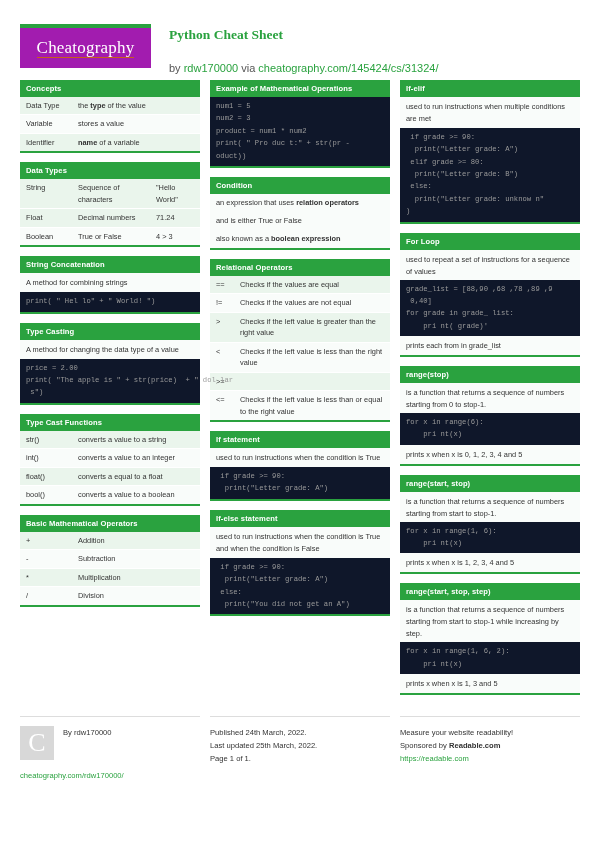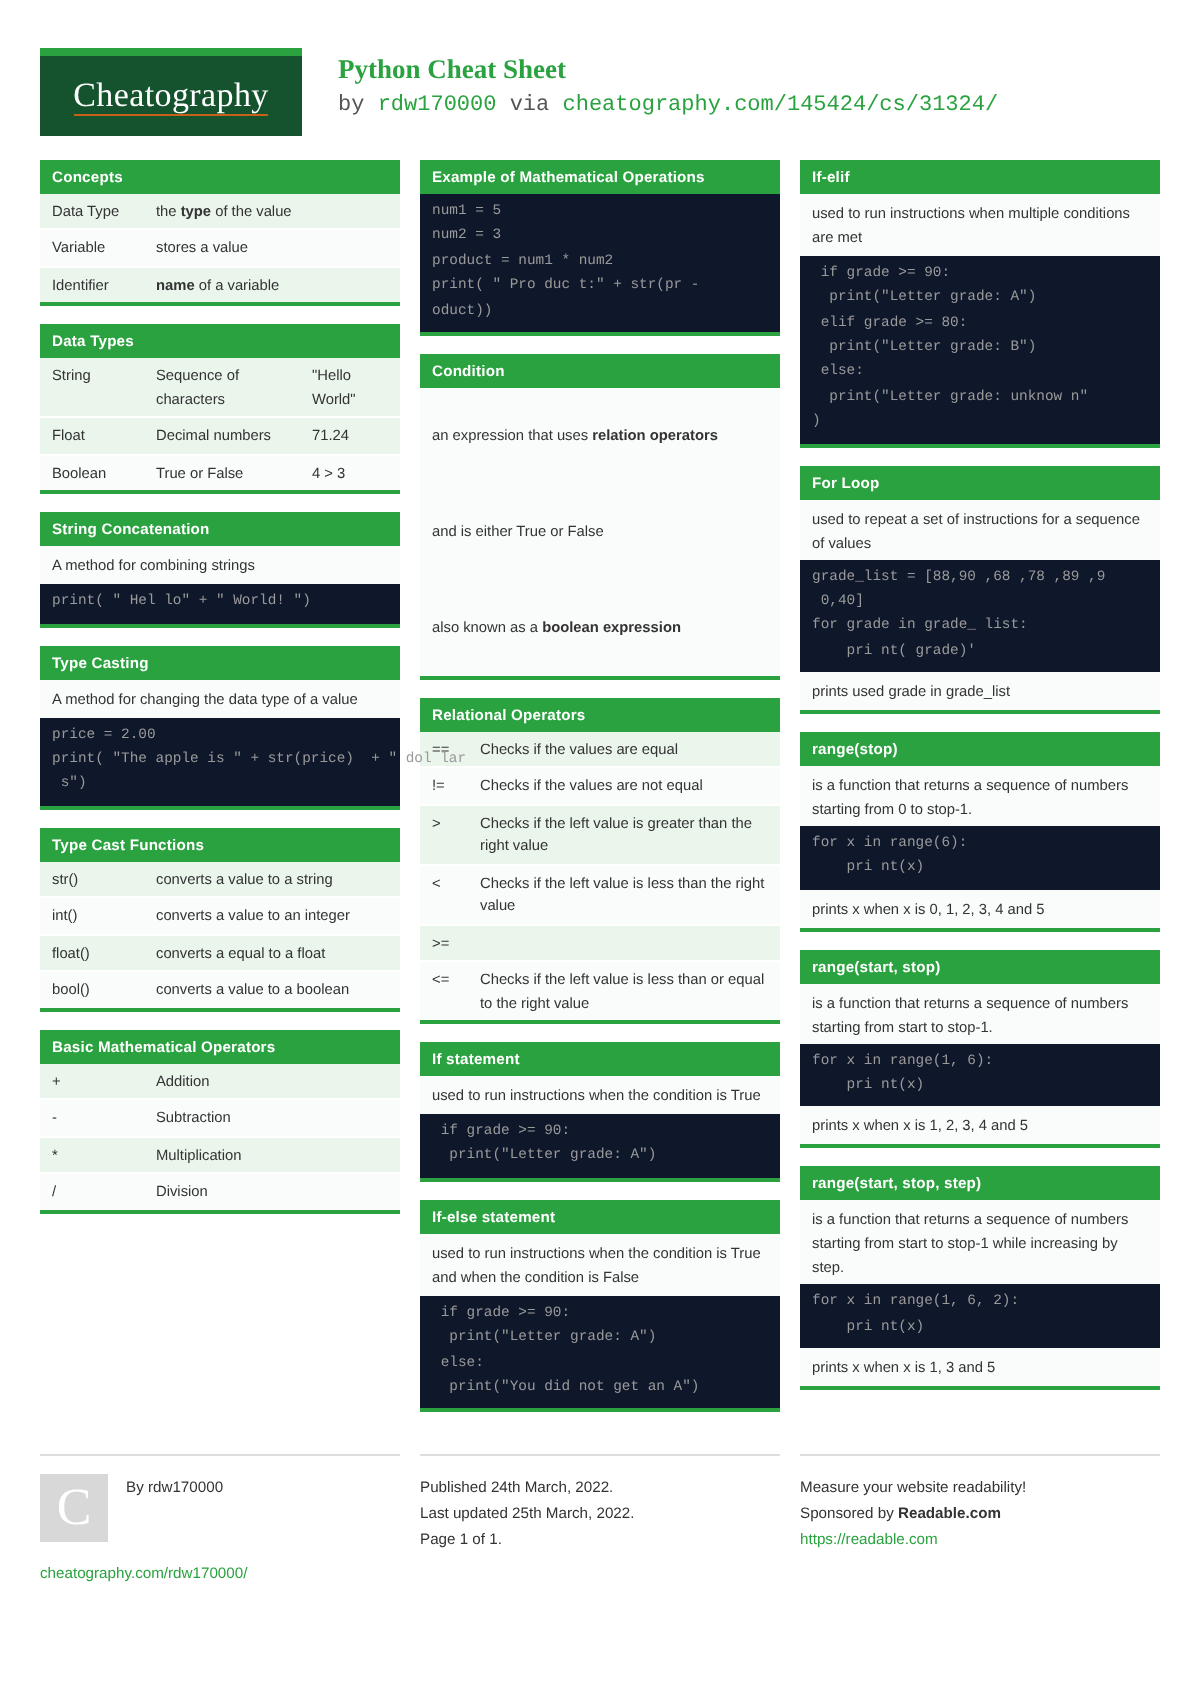--- a/index.html
+++ b/index.html
@@ -10,39 +10,39 @@
     font-family:"Liberation Sans", sans-serif;
     color:#333;
     overflow:hidden;
     position:relative;
   }
   .page { position:relative; width:600px; height:849px; padding:0 20px; }
 
   
   .header { display:flex; align-items:flex-start; padding-top:24px; height:70px; }
   .logo-box {
-    width:131px; height:44px; background:#14532d;
+    width:131px; height:44px; background:#a21caf;
     border-top:4px solid #2aa23f;
     display:flex; align-items:center; justify-content:center;
     flex:0 0 131px;
   }
   .logo-text {
     font-family:"Liberation Serif", serif;
     font-size:17px; color:#ffffff; letter-spacing:0.2px;
     border-bottom:1.5px solid #c8601a;
     line-height:1.15;
   }
   .title-block { margin-left:18px; padding-top:2px; }
   .sheet-title {
     font-family:"Liberation Serif", serif;
     font-size:13.5px; color:#2aa23f; font-weight:bold; line-height:1.35;
   }
   .sheet-byline {
-    font-family:Liberation Mono, monospace;
-    font-size:11px; color:#555; line-height:1.5; margin-top:1px;
+    font-family:Liberation Sans, sans-serif;
+    font-size:11px; color:#555; line-height:1.5; margin-top:16px;
   }
   .sheet-byline a { color:#2aa23f; text-decoration:none; }
   .sheet-byline .author { color:#2aa23f; }
 
   
   .columns { display:flex; gap:10px; margin-top:10px; align-items:flex-start; }
   .col { width:180px; flex:0 0 180px; }
 
   
   .card { margin-bottom:9px; border-bottom:2px solid #2aa23f; background:#f4faf5; }
@@ -61,21 +61,21 @@
   .row.plain { background:#f9fcfa; }
   .cell { padding:3px 6px; }
   .c-key { width:52px; flex:0 0 52px; color:#333; }
   .c-val { flex:1 1 auto; color:#333; }
   .c-mid { width:78px; flex:0 0 78px; }
   .c-end { width:40px; flex:0 0 40px; }
   .c-opw { width:24px; flex:0 0 24px; }
   .c-desc { flex:1 1 auto; }
 
   
-  .text-line { font-size:7.4px; line-height:1.62; padding:18px 6px; background:#f9fcfa; color:#333; }
+  .text-line { font-size:7.4px; line-height:1.62; padding:3px 6px; background:#f9fcfa; color:#333; }
   .text-block { padding:4px 6px 3px 6px; background:#f9fcfa; font-size:7.4px; line-height:1.62; }
   .text-block.tight { padding-bottom:2px; }
   b { font-weight:bold; }
 
   
   .code {
     font-family:Liberation Mono, monospace;
     font-size:7.2px; line-height:1.72;
     color:#9a9a9a; background:#0f172a;
     padding:3px 6px 4px 6px;
@@ -295,21 +295,21 @@
           </div>
         </div>
         <div class="card">
           <div class="card-head">For Loop</div>
           <div class="card-body">
             <div class="text-block tight">used to repeat a set of instructions for a sequence of values</div>
             <div class="code">grade_list = [88,90 ,68 ,78 ,89 ,9
  0,40]
 for grade in grade_ list:
     pri nt( grade)'</div>
-            <div class="text-block">prints used grade in grade_list</div>
+            <div class="text-block">prints each from in grade_list</div>
           </div>
         </div>
         <div class="card">
           <div class="card-head">range(stop)</div>
           <div class="card-body">
             <div class="text-block tight">is a function that returns a sequence of numbers starting from 0 to stop-1.</div>
             <div class="code">for x in range(6):
     pri nt(x)</div>
             <div class="text-block">prints x when x is 0, 1, 2, 3, 4 and 5</div>
           </div>

